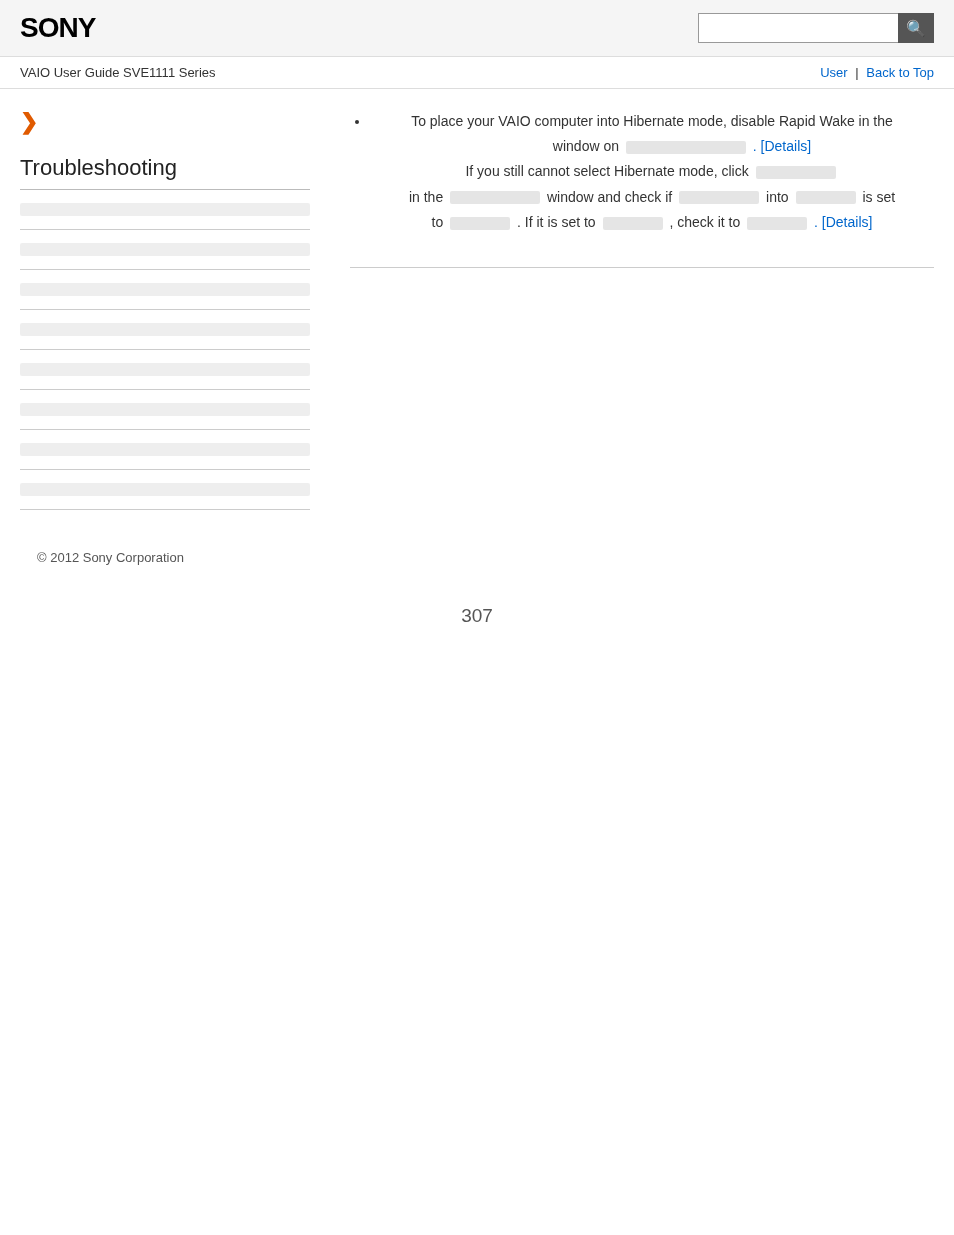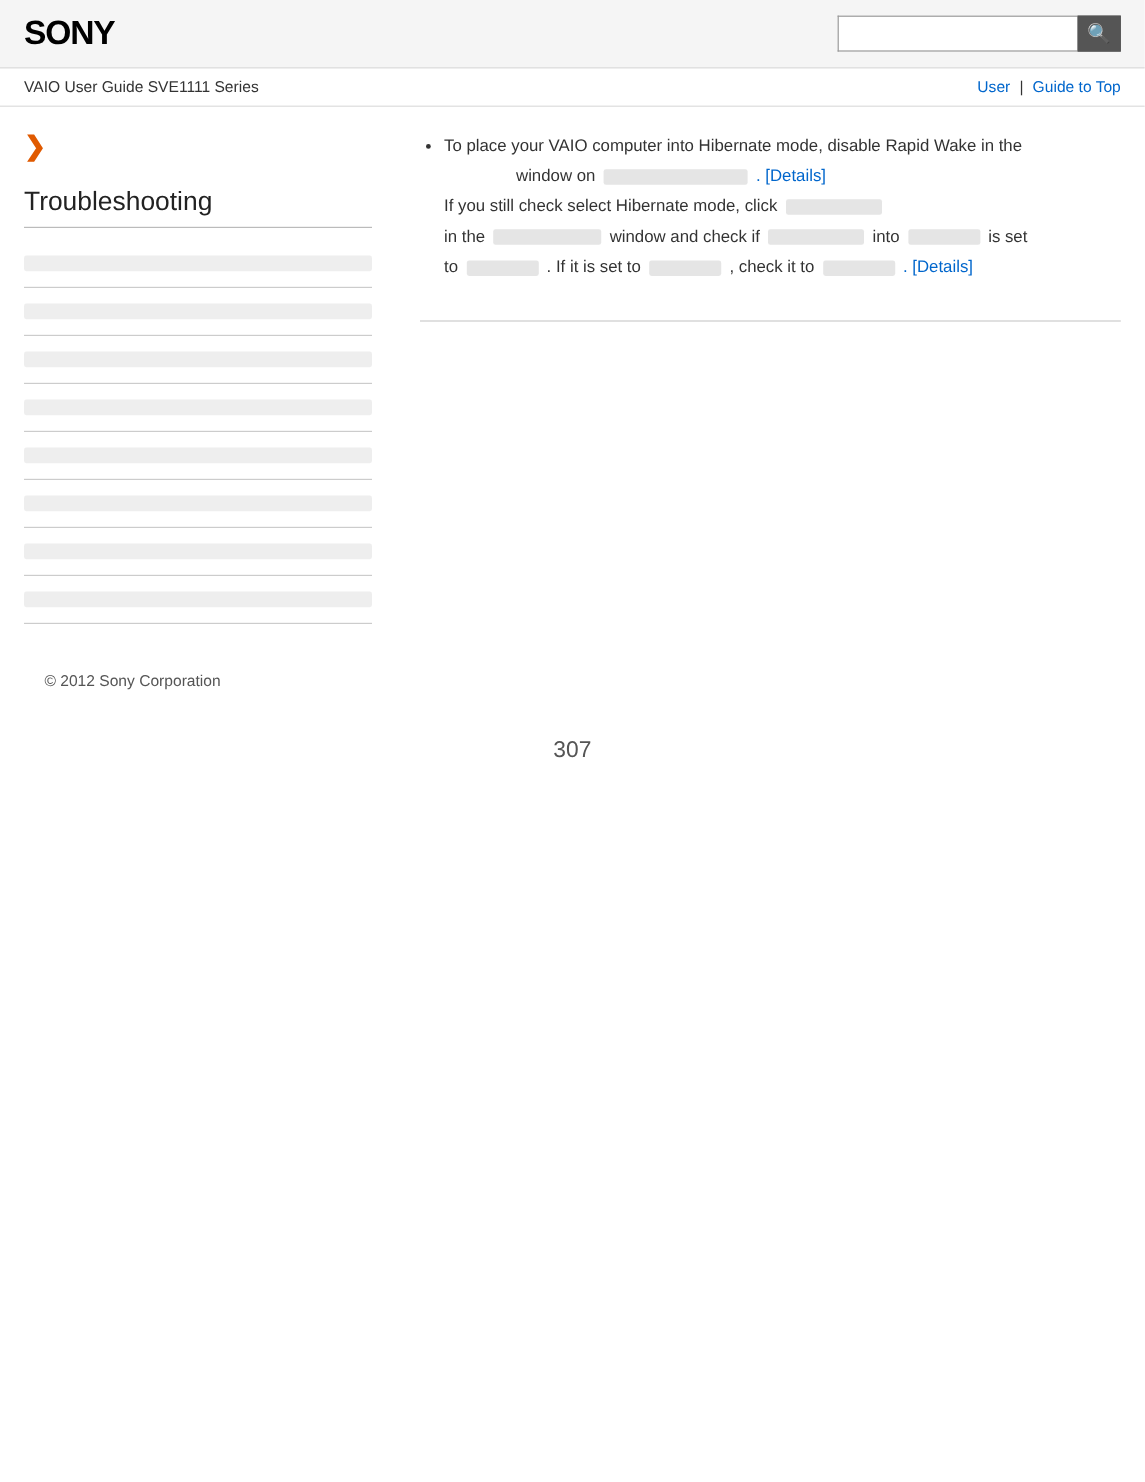--- a/index.html
+++ b/index.html
@@ -109,21 +109,20 @@
       font-size: 22px;
       font-weight: bold;
       margin-bottom: 20px;
       display: block;
     }
 
     .section-title {
       font-size: 22px;
       font-weight: normal;
       color: #222;
-      margin-bottom: 10px;
       padding-bottom: 8px;
       border-bottom: 1px solid #bbb;
     }
 
     .sidebar-nav {
       list-style: none;
     }
 
     .sidebar-nav li {
       padding: 10px 0;
@@ -142,20 +141,21 @@
 
     
     .content-area {
       flex: 1;
       padding-left: 20px;
     }
 
     .content-list {
       list-style: disc;
       padding-left: 20px;
+      text-align: center;
     }
 
     .content-list li {
       margin-bottom: 12px;
       font-size: 14px;
       line-height: 1.6;
     }
 
     .content-text {
       font-size: 14px;
@@ -210,21 +210,21 @@
       <span>🔍</span>
     </button>
   </div>
 </div>
 
 <div class="nav-bar">
   <span class="guide-title">VAIO User Guide SVE1111 Series</span>
   <div class="nav-links">
     <a href="#">User</a>
     <span class="separator"> | </span>
-    <a href="#">Guide to Top</a>
+    <a href="#">Back to Top</a>
   </div>
 </div>
 
 <div class="main-content">
 
   <div class="sidebar">
     <span class="breadcrumb-arrow">❯</span>
     <h2 class="section-title">Troubleshooting</h2>
 
     <ul class="sidebar-nav">
@@ -261,21 +261,21 @@
         <li>
           <span class="content-text">
             <span>To place your VAIO computer into Hibernate mode, disable Rapid Wake in the</span>
             <br>
             <span style="margin-left: 60px; margin-top: 32px;">
               <span>window on</span>
               <span class="redacted" style="width:120px;"></span>
               <a href="#" class="link-blue">. [Details]</a>
             </span>
             <br>
-            <span>If you still check select Hibernate mode, click</span>
+            <span>If you still cannot select Hibernate mode, click</span>
             <span class="redacted" style="width:80px;"></span>
             <br>
             <span>in the</span>
             <span class="redacted" style="width:90px;"></span>
             <span>window and check if</span>
             <span class="redacted" style="width:80px;"></span>
             <span>into</span>
             <span class="redacted" style="width:60px;"></span>
             <span>is set</span>
             <br>

